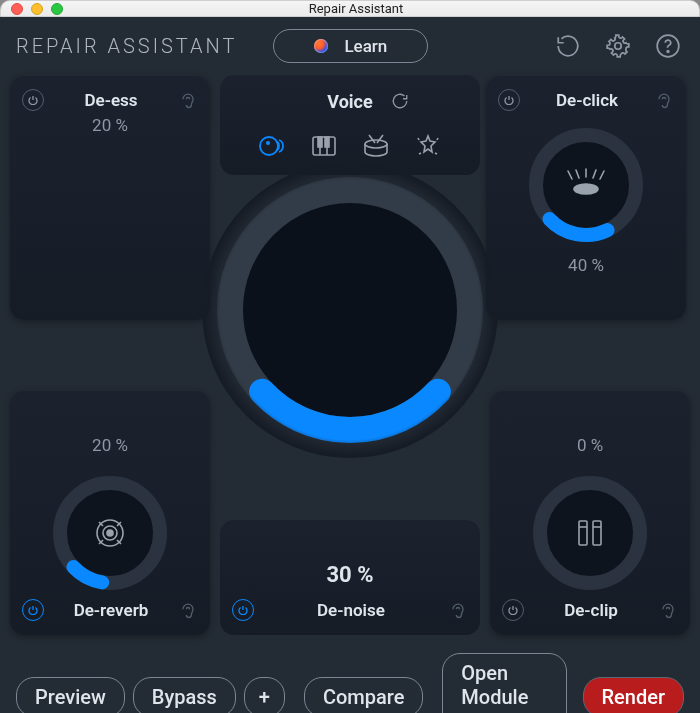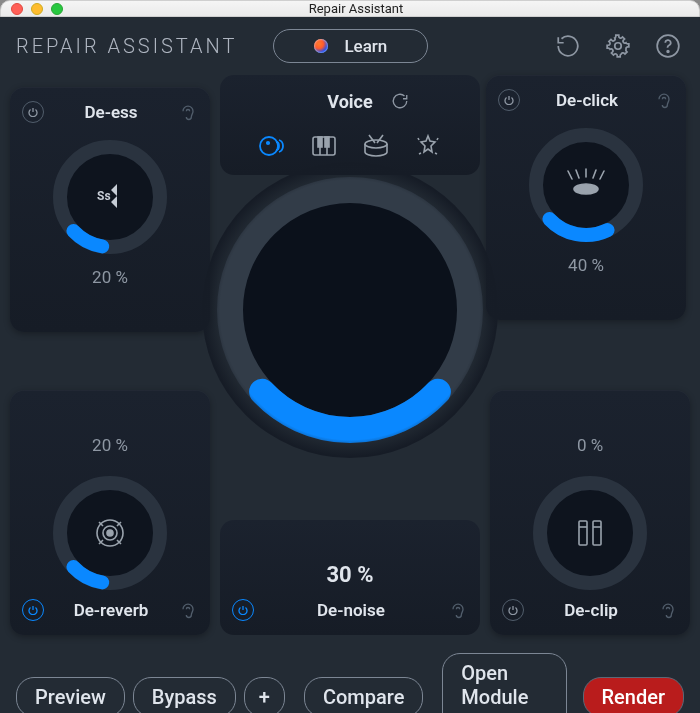--- a/index.html
+++ b/index.html
@@ -63,21 +63,21 @@
       margin: 0 10px 6px 10px;
     }
     .module {
       position: absolute; width: 200px; height: 245px;
       background: linear-gradient(#1b222e, #161c26);
       border-radius: 14px;
       box-shadow: inset 0 1px 0 rgba(255,255,255,.03), 0 2px 6px rgba(0,0,0,.3);
       display: flex; flex-direction: column; align-items: center;
       padding-top: 14px;
     }
-    .module.tl { left: 0; top: 12px; }
+    .module.tl { left: 0; top: 0; }
     .module.tr { right: 4px; top: 0; }
     .module.bl { left: 0; bottom: 0; flex-direction: column-reverse; padding-top:0; padding-bottom:14px;}
     .module.br { right: 0; bottom: 0; flex-direction: column-reverse; padding-top:0; padding-bottom:14px;}
 
     .mod-head {
       width: 100%; display: flex; align-items: center; padding: 0 12px; gap: 8px;
     }
     .power { width: 22px; height: 22px; border-radius: 50%; border: 1.5px solid #515d6b; display:flex; align-items:center; justify-content:center; cursor:pointer;}
     .power.on { border-color: var(--accent); }
     .power .p { width: 10px; height: 10px; }
@@ -189,32 +189,20 @@
               <path d="M2.5 2.5a4 4 0 1 0 5 0"></path>
             </svg>
         </div>
         <div class="mod-title">De-ess</div>
         <span class="ear">
             <svg width="20" height="20" viewBox="0 0 24 24" fill="none" stroke="#515d6b" stroke-width="1.6">
               <path d="M6 11a6 6 0 1 1 12 0c0 3-2 4-2 7a3 3 0 0 1-6 0"></path>
               <path d="M10 11a2 2 0 1 1 4 0"></path>
             </svg>
           </span>
-      </div>
-      <div class="dial">
-        <svg width="120" height="120">
-            <circle cx="60" cy="60" r="50" stroke="#2a333f" stroke-width="14" fill="#0e141e"></circle>
-            <path d="M 23.4 94.1 A 50 50 0 0 0 52.2 109.4" stroke="#0a88ff" stroke-width="14" fill="none" stroke-linecap="round"></path>
-          </svg>
-        <svg class="ic" width="120" height="120">
-            <g transform="translate(45,45)" stroke="#c6ccd5" fill="none" stroke-width="1.6">
-              <text x="2" y="18" font-size="12" fill="#c6ccd5" stroke="none" font-weight="700">Ss</text>
-              <path d="M22 2 L22 26 L16 20 L22 14 L16 8 Z" fill="#c6ccd5" stroke="none"></path>
-            </g>
-          </svg>
       </div>
       <div class="pct">20 %</div>
     </div>
 
     <div class="module tr">
       <div class="mod-head">
         <div class="power">
           <svg class="p" viewBox="0 0 10 10" stroke="#8e97a3" fill="none" stroke-width="1.3">
               <path d="M5 1v4"></path>
               <path d="M2.5 2.5a4 4 0 1 0 5 0"></path>

